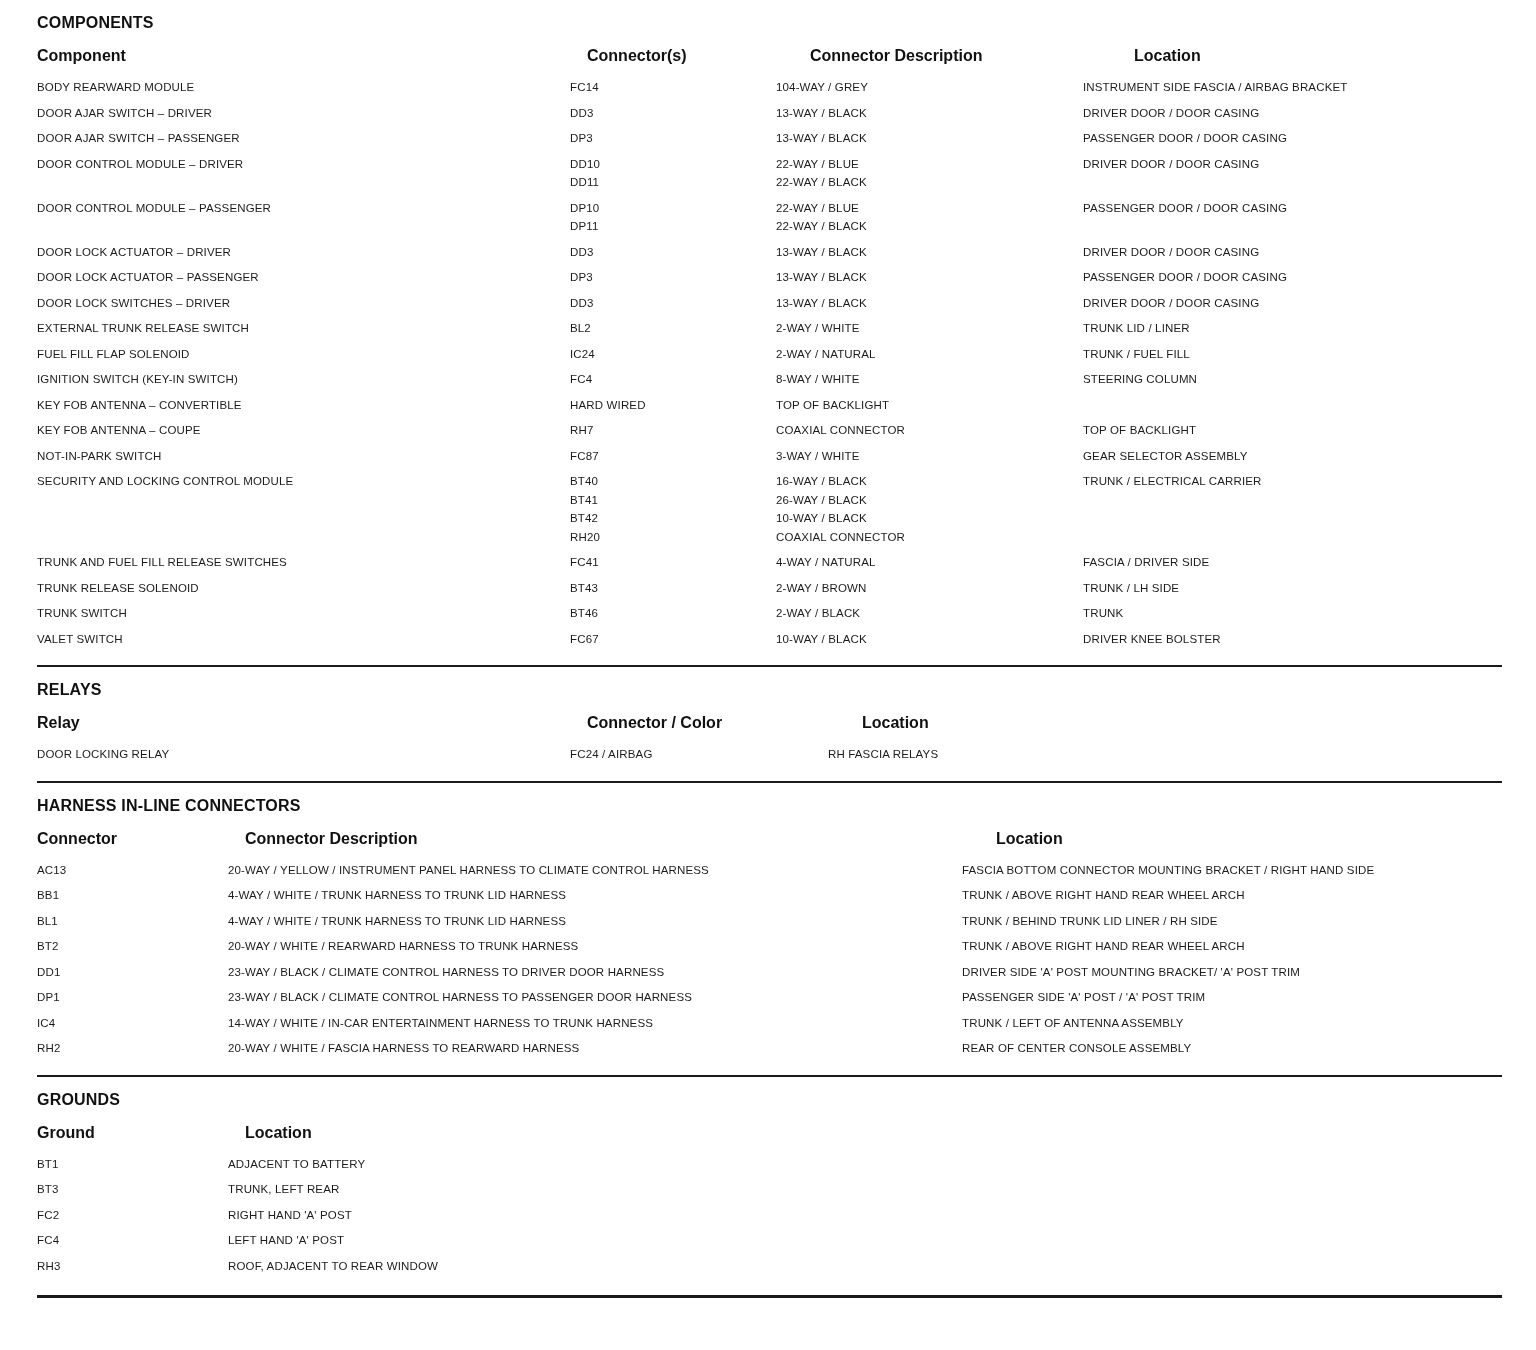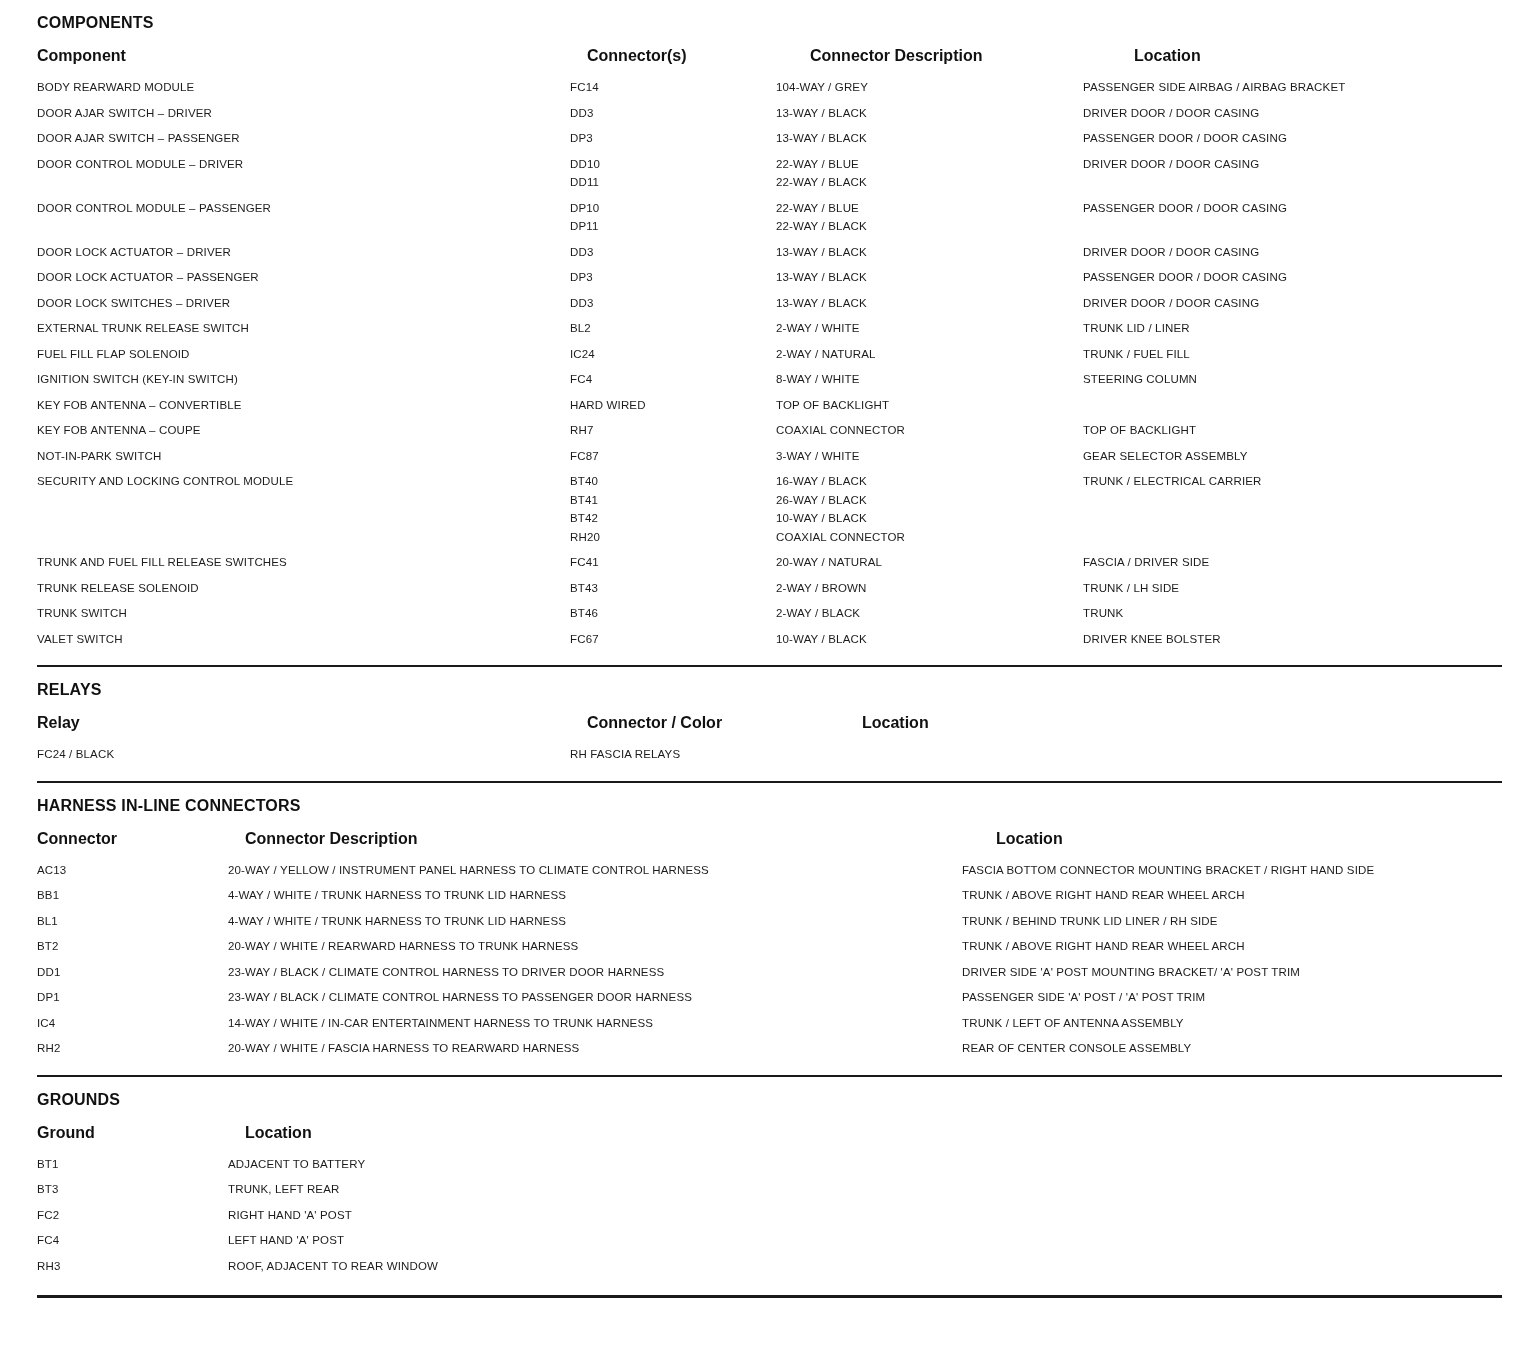--- a/index.html
+++ b/index.html
@@ -39,21 +39,21 @@
       <div class="hcell">Component</div>
       <div class="hcell">Connector(s)</div>
       <div class="hcell">Connector Description</div>
       <div class="hcell">Location</div>
     </div>
     <div id="comp-rows">
         <div class="row grid g-comp">
           <div class="cell">BODY REARWARD MODULE</div>
           <div class="cell">FC14</div>
           <div class="cell">104-WAY / GREY</div>
-          <div class="cell">PASSENGER SIDE AIRBAG / AIRBAG BRACKET</div>
+          <div class="cell">INSTRUMENT SIDE FASCIA / AIRBAG BRACKET</div>
         </div>
         <div class="row grid g-comp">
           <div class="cell">DOOR AJAR SWITCH – DRIVER</div>
           <div class="cell">DD3</div>
           <div class="cell">13-WAY / BLACK</div>
           <div class="cell">DRIVER DOOR / DOOR CASING</div>
         </div>
         <div class="row grid g-comp">
           <div class="cell">DOOR AJAR SWITCH – PASSENGER</div>
           <div class="cell">DP3</div>
@@ -138,21 +138,21 @@
 RH20</div>
           <div class="cell">16-WAY / BLACK
 26-WAY / BLACK
 10-WAY / BLACK
 COAXIAL CONNECTOR</div>
           <div class="cell">TRUNK / ELECTRICAL CARRIER</div>
         </div>
         <div class="row grid g-comp">
           <div class="cell">TRUNK AND FUEL FILL RELEASE SWITCHES</div>
           <div class="cell">FC41</div>
-          <div class="cell">20-WAY / NATURAL</div>
+          <div class="cell">4-WAY / NATURAL</div>
           <div class="cell">FASCIA / DRIVER SIDE</div>
         </div>
         <div class="row grid g-comp">
           <div class="cell">TRUNK RELEASE SOLENOID</div>
           <div class="cell">BT43</div>
           <div class="cell">2-WAY / BROWN</div>
           <div class="cell">TRUNK / LH SIDE</div>
         </div>
         <div class="row grid g-comp">
           <div class="cell">TRUNK SWITCH</div>
@@ -173,21 +173,22 @@
 
   <section>
     <h2 class="sec-title">RELAYS</h2>
     <div class="grid g-relay head">
       <div class="hcell">Relay</div>
       <div class="hcell">Connector / Color</div>
       <div class="hcell">Location</div>
     </div>
     <div id="relay-rows">
         <div class="row grid g-relay">
-          <div class="cell">FC24 / BLACK</div>
+          <div class="cell">DOOR LOCKING RELAY</div>
+          <div class="cell">FC24 / AIRBAG</div>
           <div class="cell">RH FASCIA RELAYS</div>
         </div>
       </div>
   </section>
 
   <div class="rule"></div>
 
   <section>
     <h2 class="sec-title">HARNESS IN-LINE CONNECTORS</h2>
     <div class="grid g-harness head">

